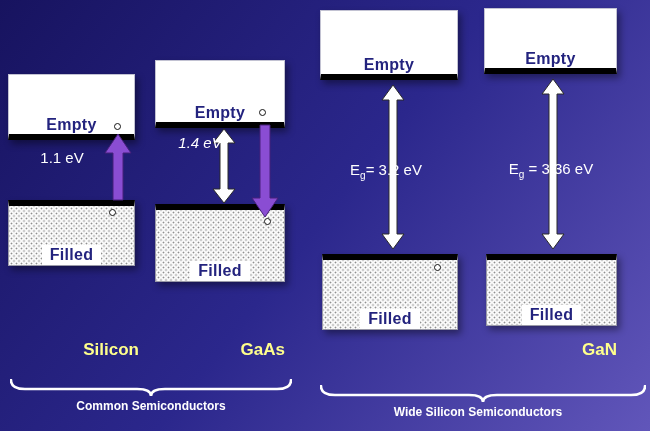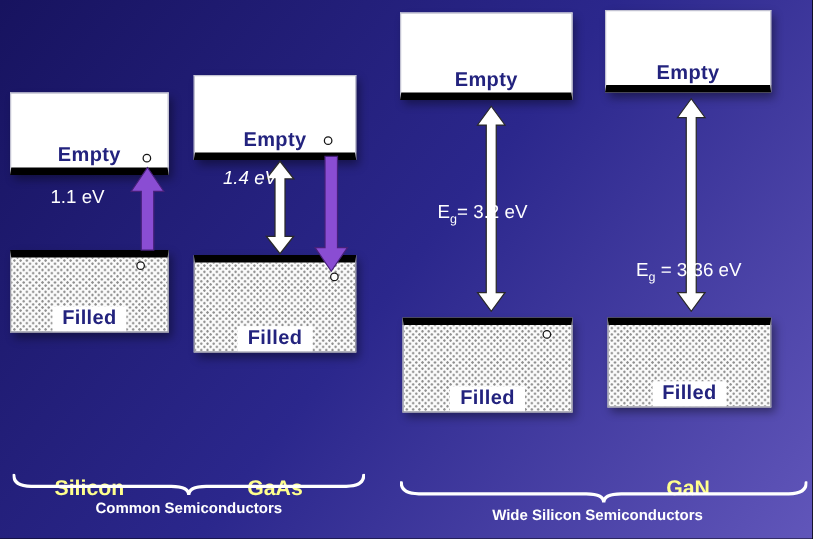--- a/index.html
+++ b/index.html
@@ -40,35 +40,35 @@
   .sic-filled { left:322px; top:254px; width:136px; height:76px; }
   .gan-empty  { left:484px; top:8px;   width:133px; height:66px; }
   .gan-filled { left:486px; top:254px; width:131px; height:72px; }
 
   
   .gap-label { position:absolute; z-index:4; color:#ffffff; font-size:15px; text-align:center; }
   .gap-label sub { font-size:10px; }
   .si-gap   { left:22px;  top:149px; width:80px; }
   .gaas-gap { left:160px; top:134px; width:80px;font-style:italic; }
   .sic-gap  { left:330px; top:161px; width:112px; }
-  .gan-gap  { left:488px; top:160px; width:126px;margin-top:48px; }
+  .gan-gap  { left:488px; top:160px; width:126px; }
 
   
   .arrow { position:absolute; z-index:3; }
   .arrow.purple polygon { fill:#8a4dd3; stroke:#46207a; stroke-width:1; }
   .arrow.white polygon  { fill:#ffffff; stroke:#2a2a2a; stroke-width:1; }
   .si-arrow          { left:104px; top:133px; }
   .gaas-white-arrow  { left:212px; top:128px; }
   .gaas-purple-arrow { left:251px; top:124px; }
   .sic-arrow         { left:381px; top:84px; }
   .gan-arrow         { left:541px; top:78px; }
 
   
-  .name { position:absolute; z-index:2; text-align:center; color:#ffff8c;
-    font-size:17px; font-weight:bold; line-height:24px;margin-top:41px; }
+  .name { position:absolute; z-index:2; text-align:right; color:#ffff8c;
+    font-size:17px; font-weight:bold; line-height:24px; }
   .si-name   { left:4px;   top:338px; width:135px; }
   .gaas-name { left:155px; top:338px; width:130px; }
   .sic-name  { left:306px; top:333px; width:166px; }
   .gan-name  { left:484px; top:338px; width:133px; }
 
   
   .group-brace { position:absolute; z-index:2; }
   .group-brace path { fill:none; stroke:#ffffff; stroke-width:2.6; stroke-linecap:round; }
   .brace-1 { left:10px;  top:379px; }
   .brace-2 { left:320px; top:385px; }

